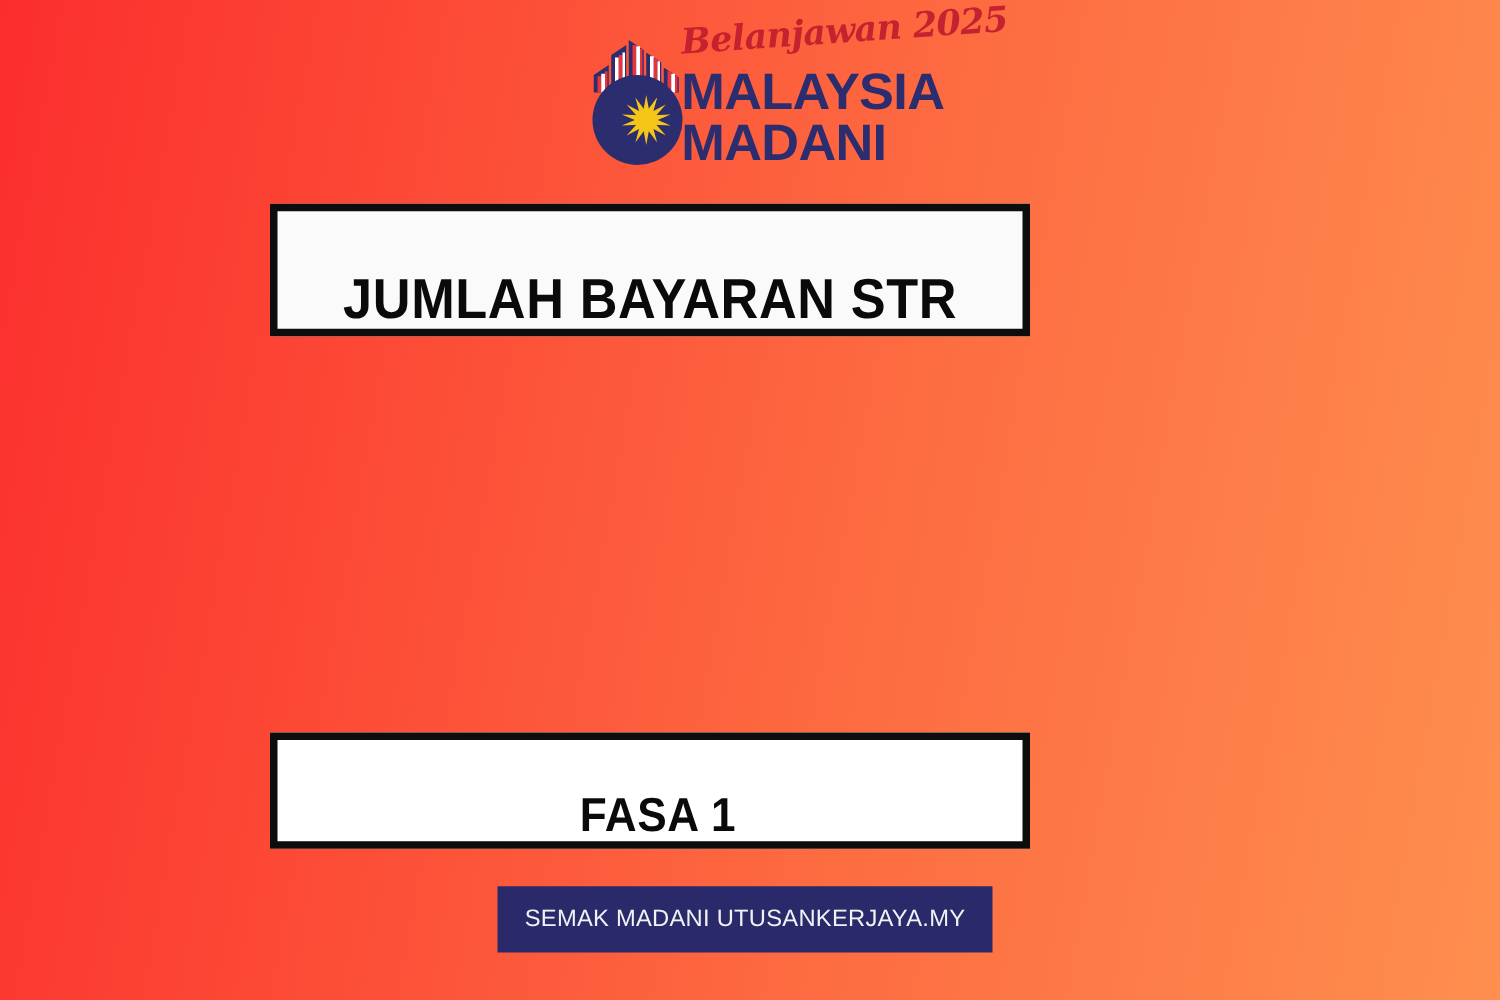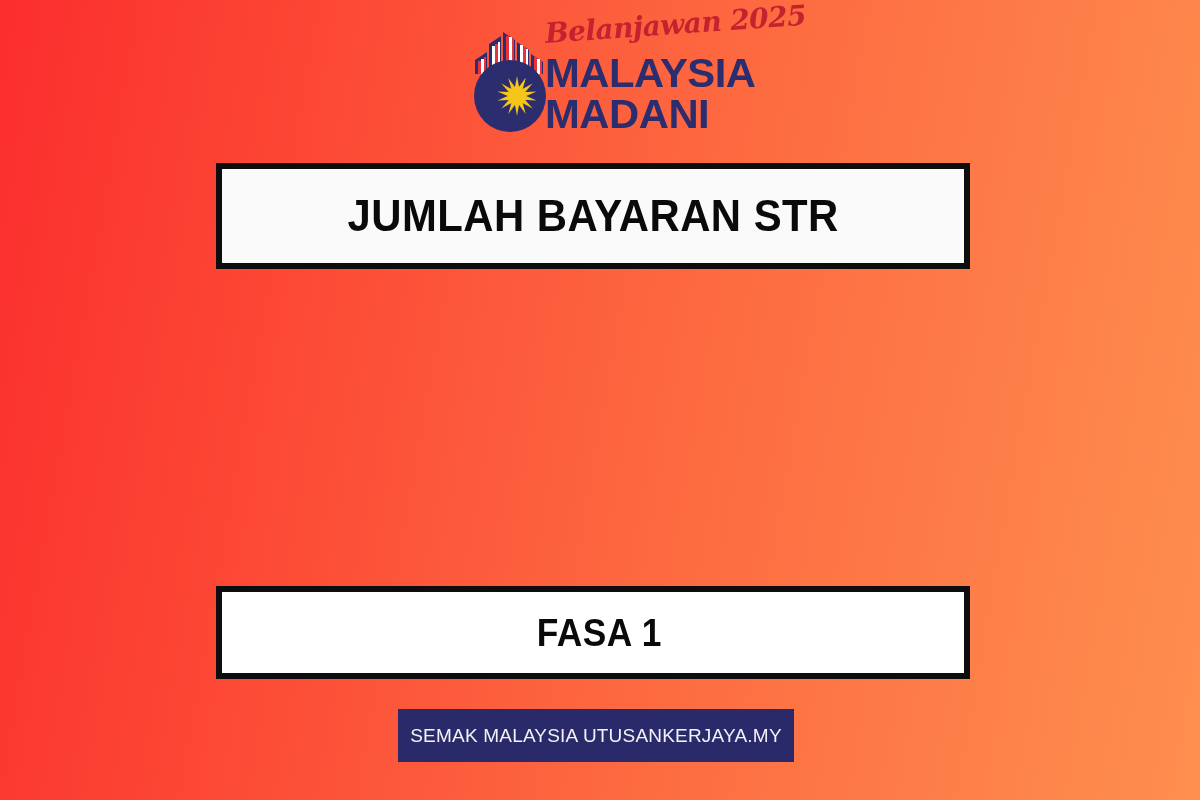--- a/index.html
+++ b/index.html
@@ -73,25 +73,25 @@
     transform-origin: left center;
     white-space: nowrap;
   }
   #wordmark-malaysia { top: 37px; }
   #wordmark-madani  { top: 78px; }
 
   
   .panel {
     position: absolute;
     left: 216px;
-    width: 754px;
+    width: 608px;
     box-sizing: border-box;
     border: 6px solid #0D0D0D;
     display: flex;
-    align-items: center;
+    align-items: flex-end;
     justify-content: center;
     text-align: center;
   }
   #panel-title {
     top: 163px;
     height: 106px;
     background: #FAFAFA;
   }
   #panel-main {
     top: 284px;
@@ -224,16 +224,16 @@
   <div class="panel" id="panel-title">
     <div class="panel-text" id="title-text">JUMLAH BAYARAN STR</div>
   </div>
 
 
   <div class="panel" id="panel-phase">
     <div class="panel-text" id="phase-text">FASA 1</div>
   </div>
 
   <div id="cta-banner">
-    <span id="cta-text">SEMAK MALAYSIA UTUSANKERJAYA.MY</span>
+    <span id="cta-text">SEMAK MADANI UTUSANKERJAYA.MY</span>
   </div>
 
 </div>
 
 </body></html>

